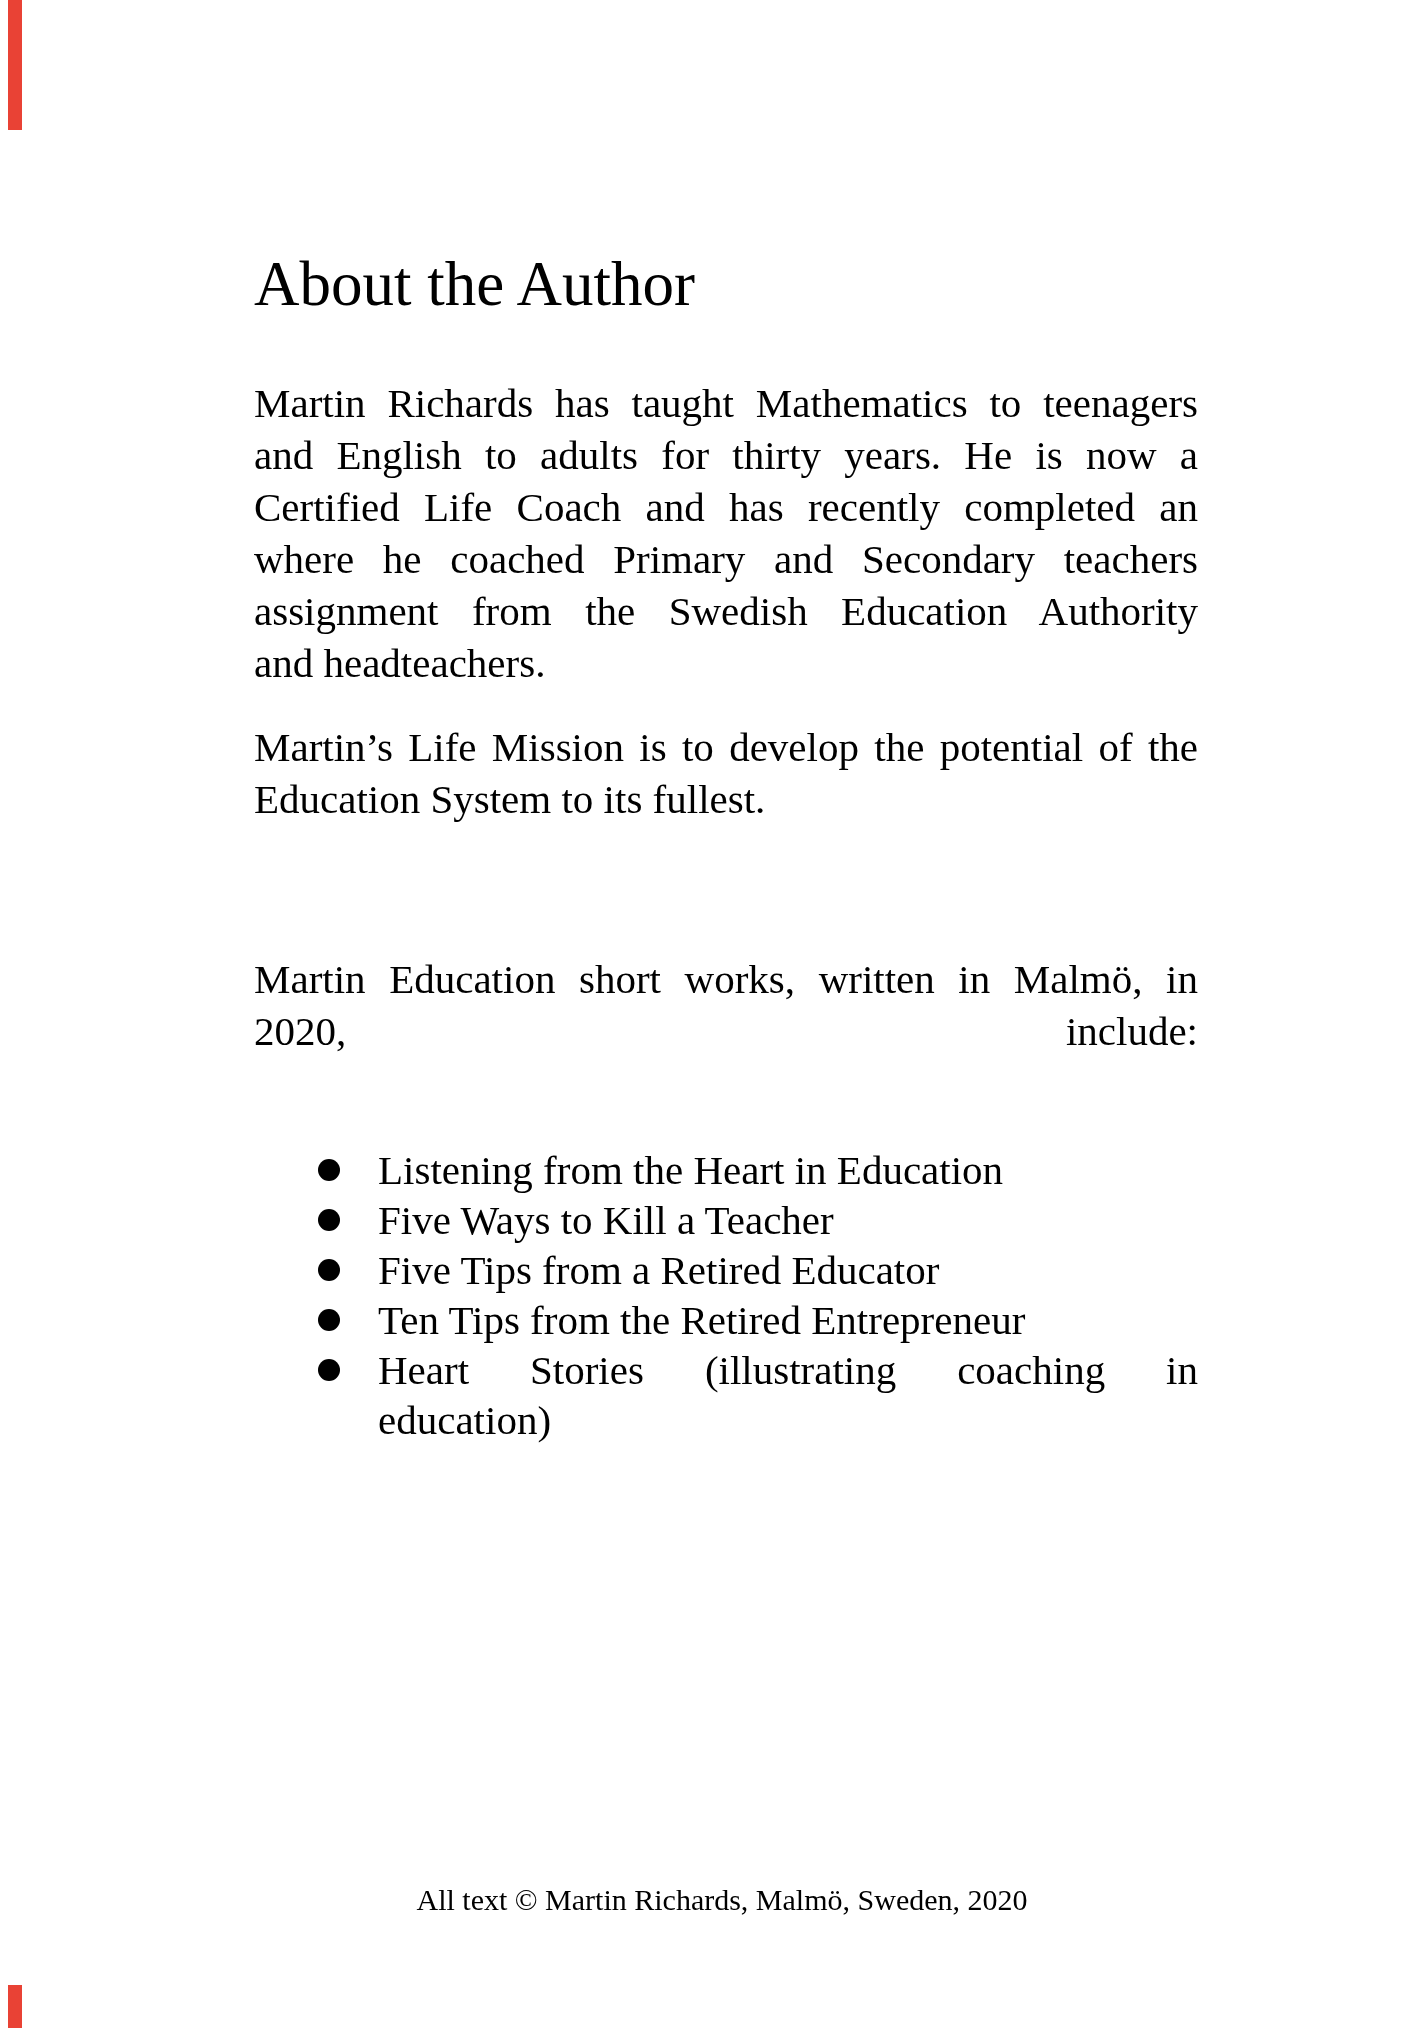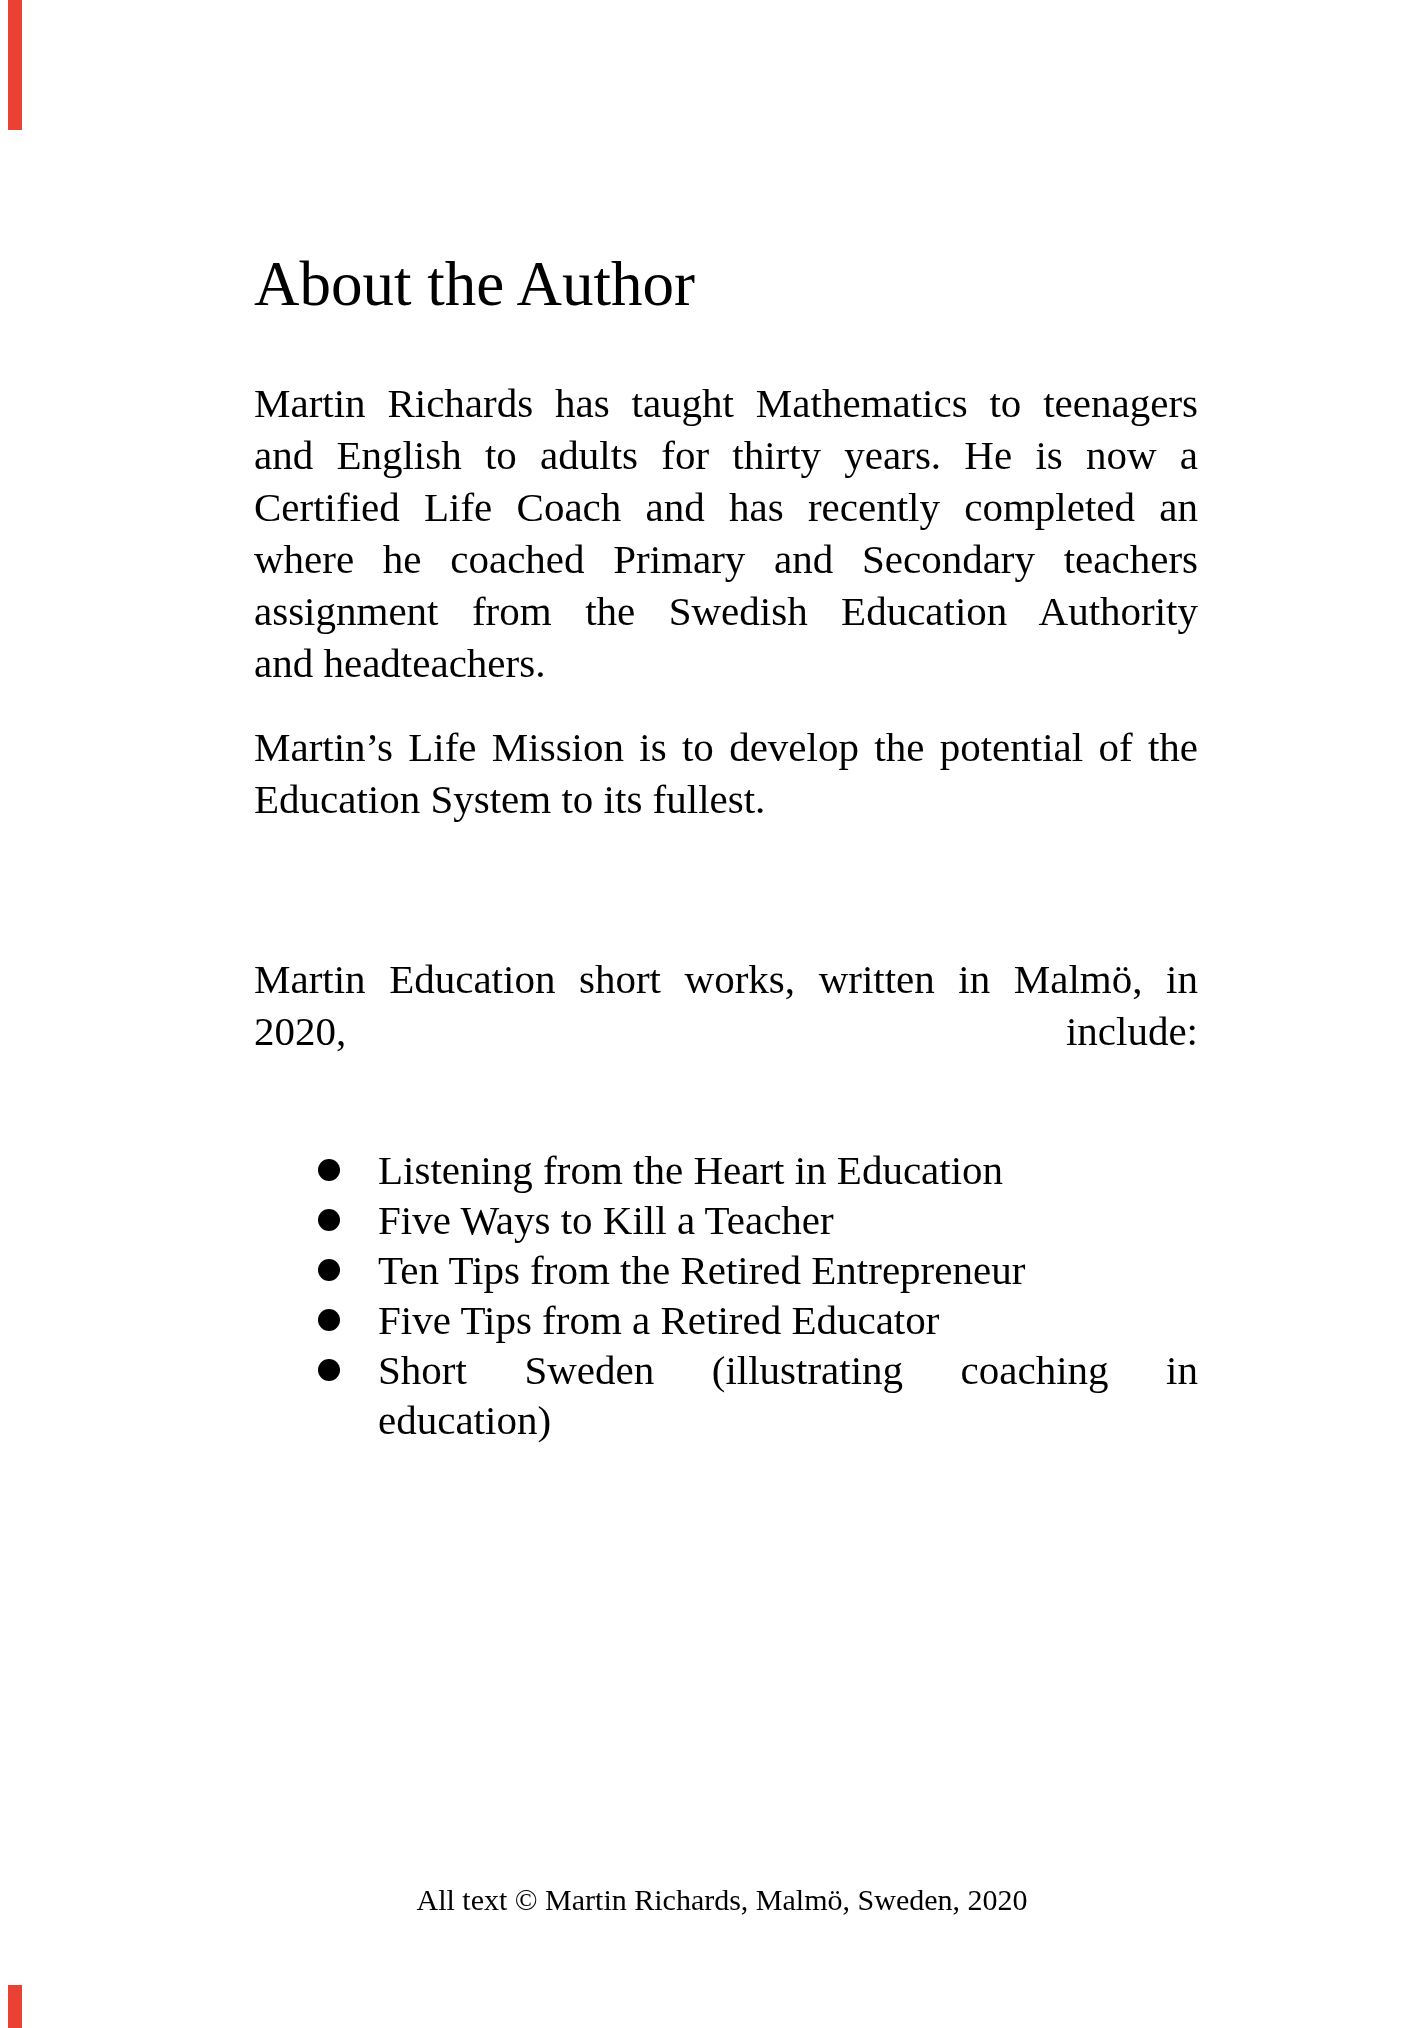--- a/index.html
+++ b/index.html
@@ -123,28 +123,28 @@
       <li class="bullet-item">
         <span class="bullet-dot"></span>
         <div class="line">Listening from the Heart in Education</div>
       </li>
       <li class="bullet-item">
         <span class="bullet-dot"></span>
         <div class="line">Five Ways to Kill a Teacher</div>
       </li>
       <li class="bullet-item">
         <span class="bullet-dot"></span>
+        <div class="line">Five Tips from a Retired Educator</div>
+      </li>
+      <li class="bullet-item">
+        <span class="bullet-dot"></span>
         <div class="line">Ten Tips from the Retired Entrepreneur</div>
       </li>
       <li class="bullet-item">
         <span class="bullet-dot"></span>
-        <div class="line">Five Tips from a Retired Educator</div>
-      </li>
-      <li class="bullet-item">
-        <span class="bullet-dot"></span>
-        <div class="line stretch">Short Sweden (illustrating coaching in</div>
+        <div class="line stretch">Heart Stories (illustrating coaching in</div>
         <div class="line">education)</div>
       </li>
     </ul>
 
   <div class="footer">All text © Martin Richards, Malmö, Sweden, 2020</div>
 
 </div>
 
 </body></html>

